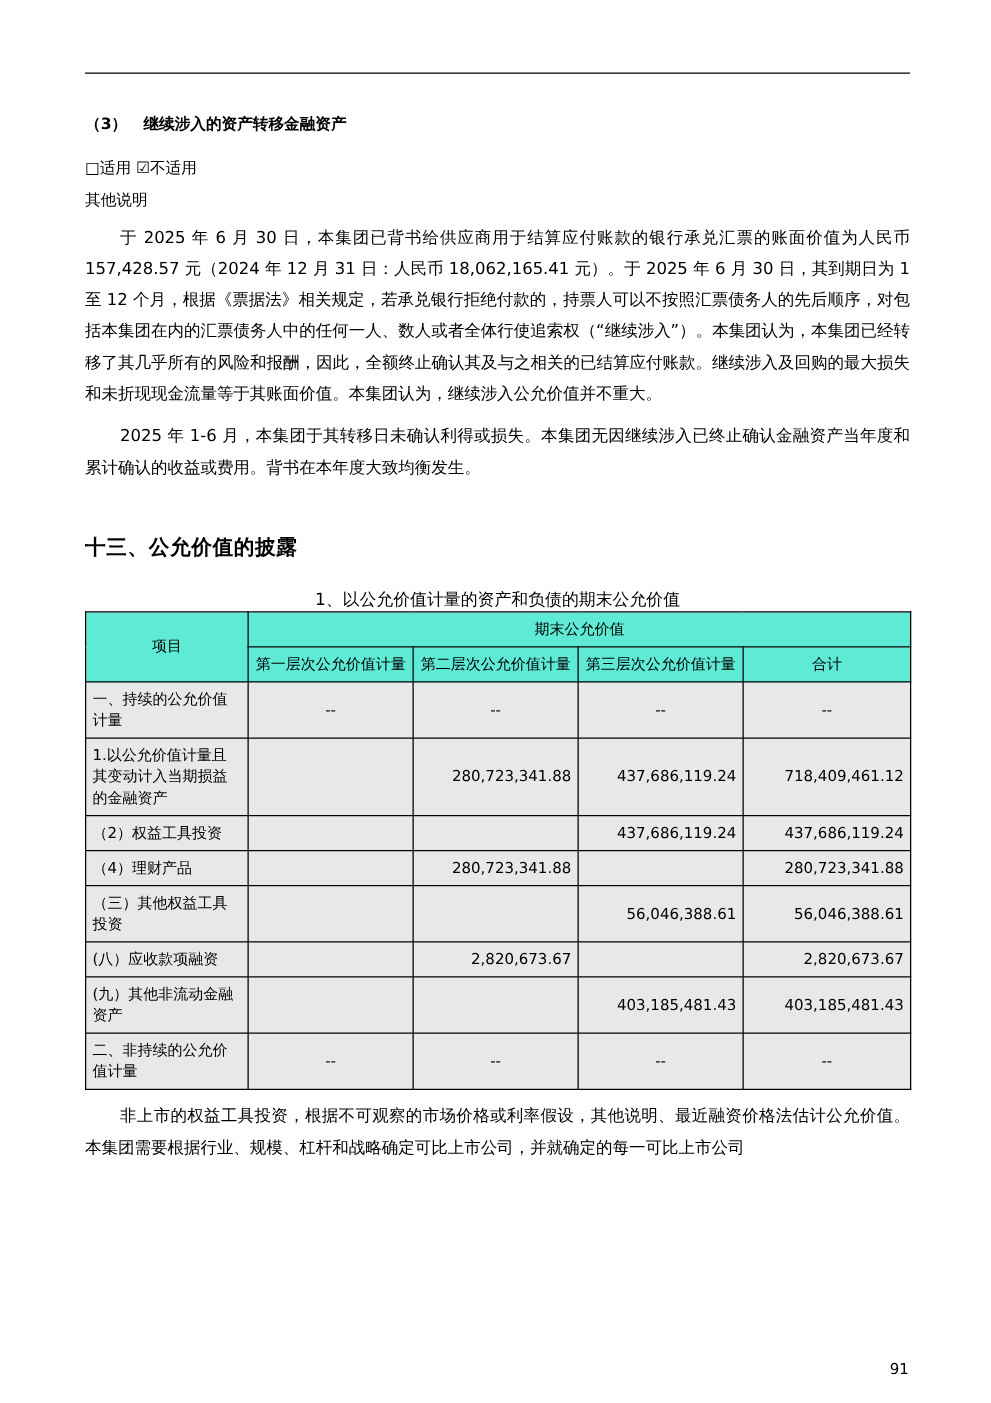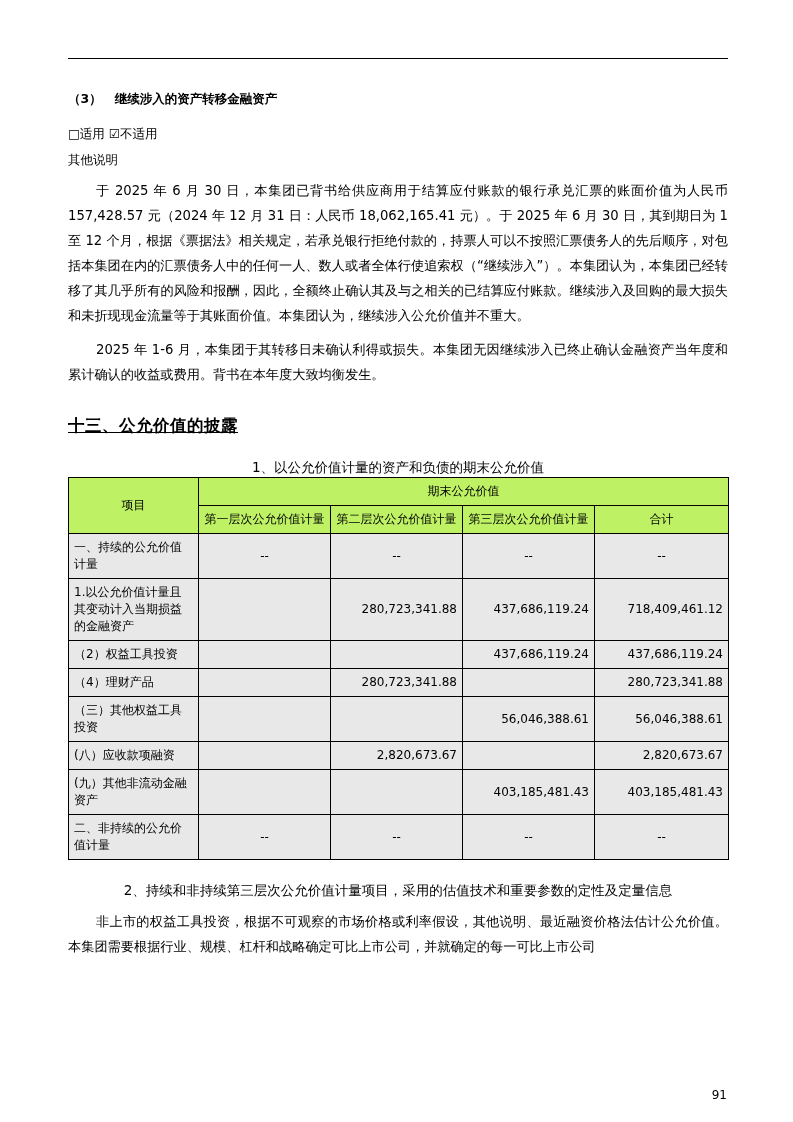--- a/index.html
+++ b/index.html
@@ -63,24 +63,23 @@
     text-align: justify;
     text-justify: inter-ideograph;
     font-family: "DejaVu Sans", "Liberation Sans", sans-serif;
   }
   p.body.indent {
     text-indent: 28px;
   }
   h2.big {
     font-size: 16.5px;
     font-weight: bold;
-    margin: 28px 0 0 0;
+    margin: 40px 0 0 0;
     font-family: "DejaVu Sans", "Liberation Sans", sans-serif;
     letter-spacing: 0.5px;
-    text-decoration: underline;
   }
   h3.sub {
     font-size: 13.5px;
     font-weight: normal;
     margin: 22px 0 0 0;
     font-family: "DejaVu Sans", "Liberation Sans", sans-serif;
     text-align: center;
   }
   .unit {
     text-align: right;
@@ -98,21 +97,21 @@
   }
   table.fv td, table.fv th {
     border: 1px solid #000;
     padding: 5px 5px;
     vertical-align: middle;
     line-height: 17px;
     font-weight: normal;
   }
   table.fv th {
     text-align: center;
-    background: #bef264;
+    background: #5eead4;
   }
   table.fv td.lbl {
     text-align: left;
     background: #e8e8e8;
   }
   table.fv td.num {
     text-align: right;
     background: #e8e8e8;
   }
   table.fv td.ctr {
@@ -229,20 +228,19 @@
         <tr>
           <td class="lbl">二、非持续的公允价值计量</td>
           <td class="ctr">--</td>
           <td class="ctr">--</td>
           <td class="ctr">--</td>
           <td class="ctr">--</td>
         </tr>
       </tbody>
     </table>
 
-    <h3 class="sub tail">2、持续和非持续第三层次公允价值计量项目，采用的估值技术和重要参数的定性及定量信息</h3>
 
     <p class="body indent">非上市的权益工具投资，根据不可观察的市场价格或利率假设，其他说明、最近融资价格法估计公允价值。本集团需要根据行业、规模、杠杆和战略确定可比上市公司，并就确定的每一可比上市公司</p>
 
   </div>
 
   <div class="pageno">91</div>
 </div>
 
 </body></html>

